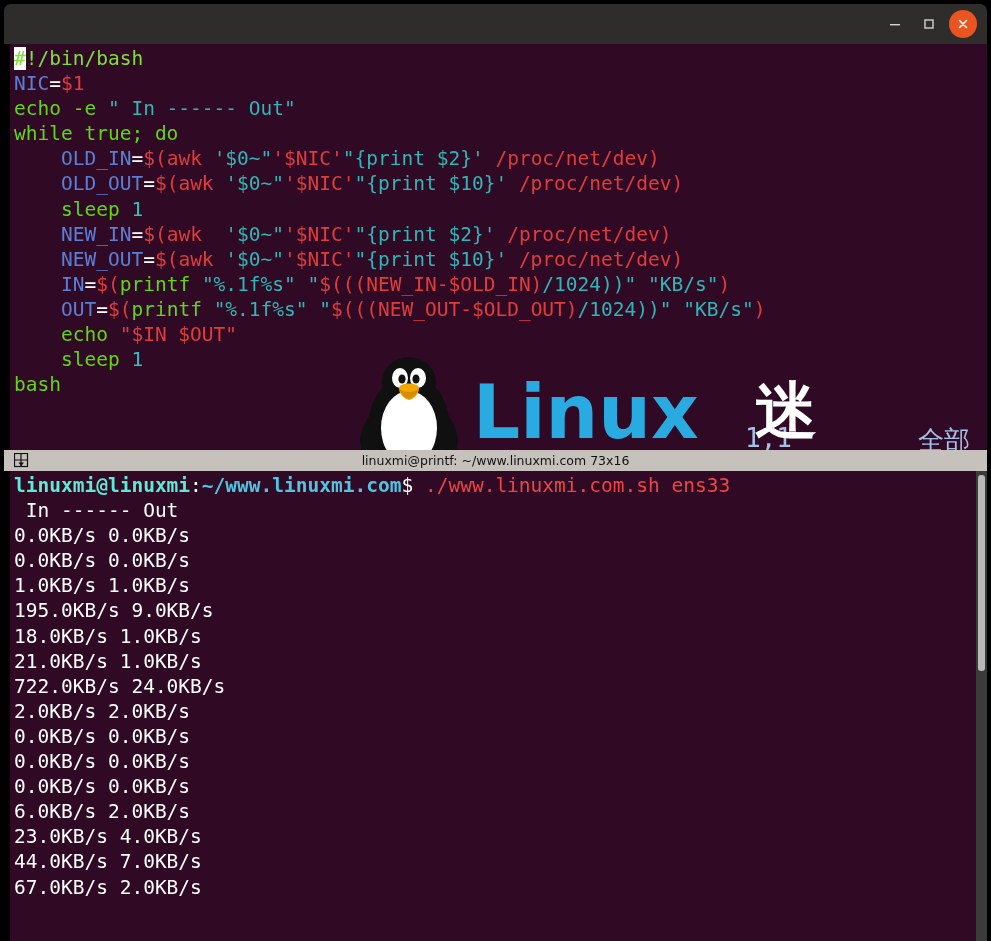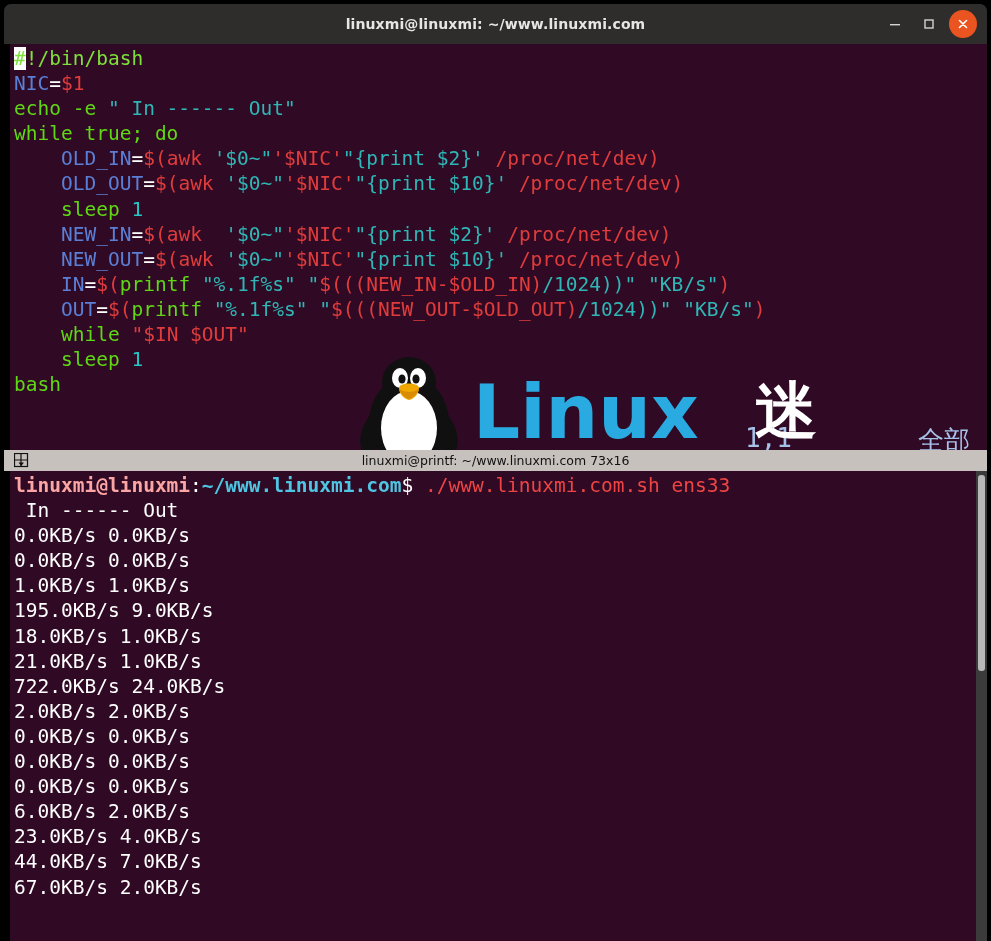--- a/index.html
+++ b/index.html
@@ -209,33 +209,32 @@
   .scrollbar-thumb {
     position: absolute;
     left: 2px;
     top: 4px;
     width: 7px;
     height: 196px;
     background: #b8b8b8;
     border-radius: 3px;
   }
 
-  .prompt-user { color: #fca5a5; font-weight: bold; text-align: center; }
+  .prompt-user { color: #5eead4; font-weight: bold; text-align: center; }
   .prompt-colon { color: #ffffff; }
   .prompt-path { color: #4ec5e2; font-weight: bold; }
   .prompt-dollar { color: #ffffff; }
   .cmd { color: #ef4444; }
 </style>
 </head>
 <body>
 
 <div class="window">
 
   <div class="titlebar">
-    <div class="titlebar-title">linuxmi@linuxmi: ~/www.linuxmi.com</div>
     <div class="win-controls">
       <div class="wc wc-min">
         <svg width="14" height="14" viewBox="0 0 14 14">
             <rect x="2" y="7" width="10" height="1.4" fill="#d6d3d0"></rect>
           </svg>
       </div>
       <div class="wc wc-max">
         <svg width="14" height="14" viewBox="0 0 14 14">
             <rect x="3" y="3" width="8" height="8" fill="none" stroke="#d6d3d0" stroke-width="1.4"></rect>
           </svg>
@@ -257,21 +256,21 @@
 <span><span class="c-blue">NIC</span><span class="c-white">=</span><span class="c-red">$1</span></span>
 <span><span class="c-green">echo -e </span><span class="c-teal">" In ------ Out"</span></span>
 <span><span class="c-green">while true; do</span></span>
 <span>    <span class="c-blue">OLD_IN</span><span class="c-white">=</span><span class="c-red">$(</span><span class="c-red">awk </span><span class="c-teal">'$0~"</span><span class="c-red">'$NIC'</span><span class="c-teal">"{print $2}'</span><span class="c-red"> /proc/net/dev)</span></span>
 <span>    <span class="c-blue">OLD_OUT</span><span class="c-white">=</span><span class="c-red">$(</span><span class="c-red">awk </span><span class="c-teal">'$0~"</span><span class="c-red">'$NIC'</span><span class="c-teal">"{print $10}'</span><span class="c-red"> /proc/net/dev)</span></span>
 <span>    <span class="c-green">sleep </span><span class="c-cyan">1</span></span>
 <span>    <span class="c-blue">NEW_IN</span><span class="c-white">=</span><span class="c-red">$(</span><span class="c-red">awk  </span><span class="c-teal">'$0~"</span><span class="c-red">'$NIC'</span><span class="c-teal">"{print $2}'</span><span class="c-red"> /proc/net/dev)</span></span>
 <span>    <span class="c-blue">NEW_OUT</span><span class="c-white">=</span><span class="c-red">$(</span><span class="c-red">awk </span><span class="c-teal">'$0~"</span><span class="c-red">'$NIC'</span><span class="c-teal">"{print $10}'</span><span class="c-red"> /proc/net/dev)</span></span>
 <span>    <span class="c-blue">IN</span><span class="c-white">=</span><span class="c-red">$(</span><span class="c-green">printf </span><span class="c-teal">"%.1f%s"</span><span class="c-white"> </span><span class="c-teal">"</span><span class="c-red">$(((NEW_IN-$OLD_IN)</span><span class="c-teal">/1024))</span><span class="c-teal">"</span><span class="c-white"> </span><span class="c-teal">"KB/s"</span><span class="c-red">)</span></span>
 <span>    <span class="c-blue">OUT</span><span class="c-white">=</span><span class="c-red">$(</span><span class="c-green">printf </span><span class="c-teal">"%.1f%s"</span><span class="c-white"> </span><span class="c-teal">"</span><span class="c-red">$(((NEW_OUT-$OLD_OUT)</span><span class="c-teal">/1024))</span><span class="c-teal">"</span><span class="c-white"> </span><span class="c-teal">"KB/s"</span><span class="c-red">)</span></span>
-<span>    <span class="c-green">while </span><span class="c-red">"$IN $OUT"</span></span>
+<span>    <span class="c-green">echo </span><span class="c-red">"$IN $OUT"</span></span>
 <span>    <span class="c-green">sleep </span><span class="c-cyan">1</span></span>
 <span><span class="c-green">bash</span></span></div>
 
       <div class="watermark">
         <svg width="500" height="132" viewBox="0 0 500 132">
 
           <g>
 
             <path d="M22 102 C14 108 8 116 14 120 C20 124 34 122 42 116 C48 111 46 100 38 98 Z" fill="#f5d800" stroke="#c8a800" stroke-width="1.5"></path>
             <path d="M78 100 C86 104 96 112 92 118 C87 124 72 122 64 116 C58 111 62 99 70 97 Z" fill="#f5d800" stroke="#c8a800" stroke-width="1.5"></path>

